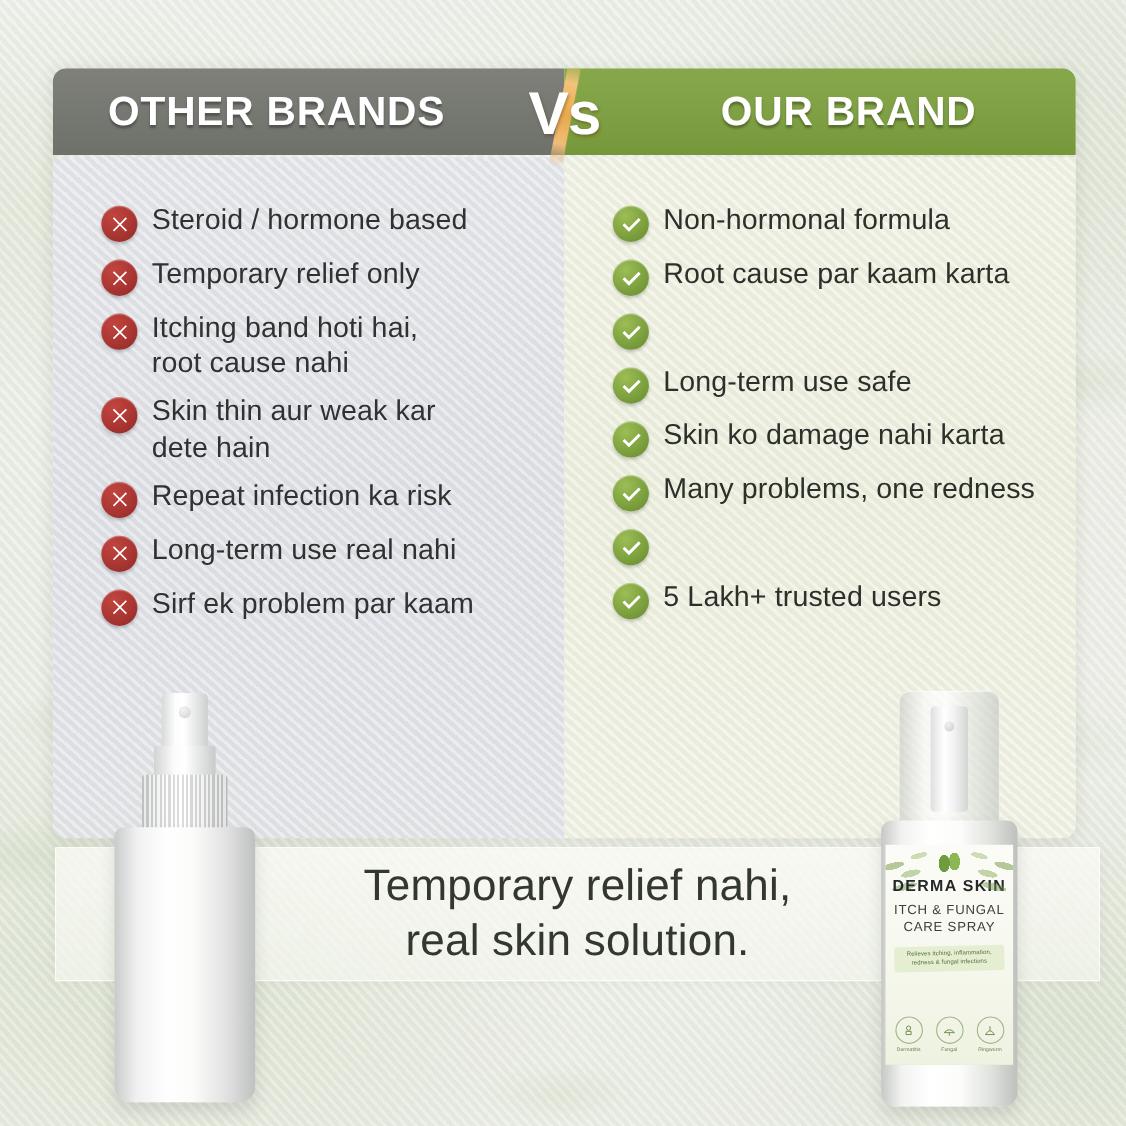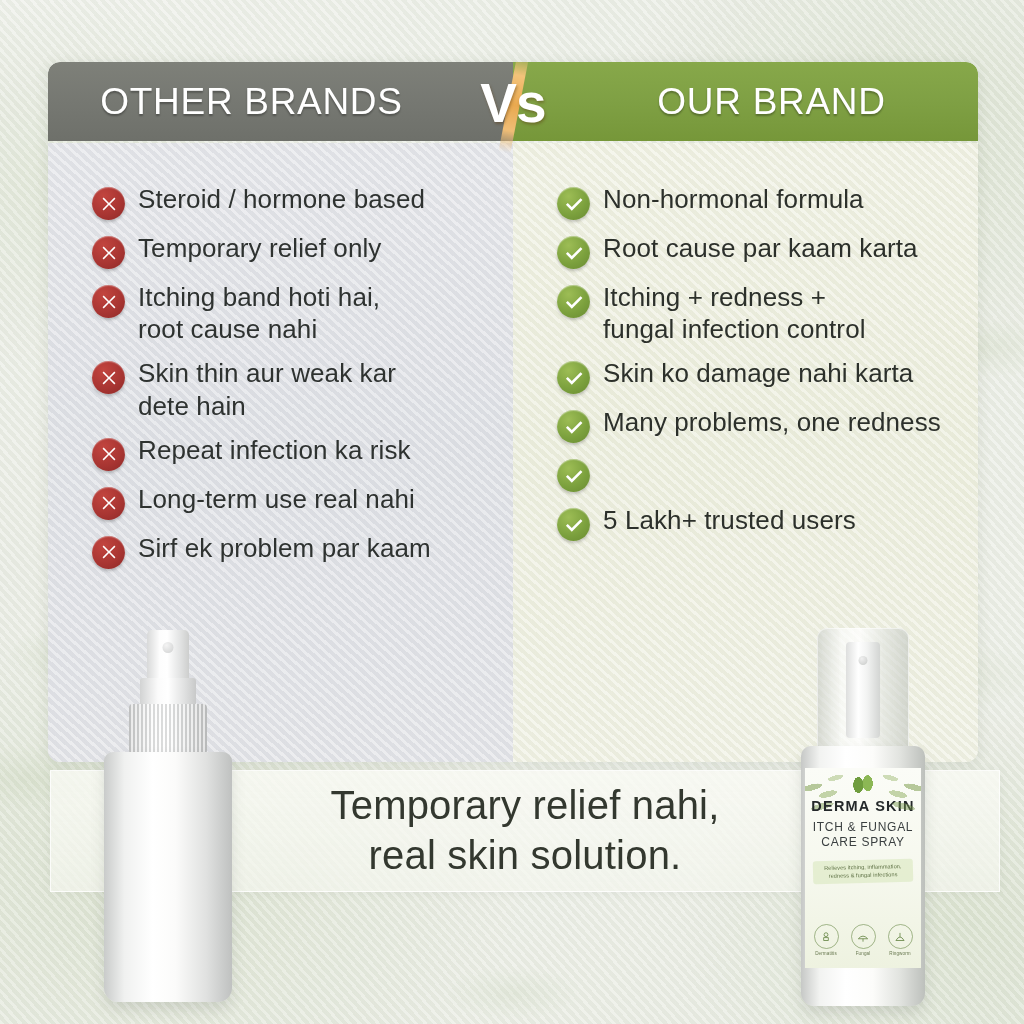--- a/index.html
+++ b/index.html
@@ -56,21 +56,21 @@
     background:
       repeating-linear-gradient(42deg, rgba(255,255,255,0.34) 0 3px, rgba(215,218,200,0.20) 3px 7px),
       linear-gradient(180deg,#f0f1e3 0%, #eceedd 48%, #f0f1e4 100%);
   }
 
   
   .hdr {
     position:absolute; top:0; left:0; right:0; height:79px;
     display:flex; align-items:center;
     color:#fff;
-    font-size:37px; font-weight:400; letter-spacing:0.7px;
+    font-size:37px; font-weight:700; letter-spacing:0.7px;
     text-shadow:0 2px 2px rgba(0,0,0,0.30);
   }
   .hdr-left {
     background:linear-gradient(180deg,#7e8079 0%, #767872 50%, #6e706a 100%);
     border-top-left-radius:12px;
     justify-content:center; padding-right:58px;
   }
   .hdr-right {
     background:linear-gradient(180deg,#87a84a 0%, #7fa044 50%, #769739 100%);
     border-top-right-radius:12px;
@@ -365,21 +365,28 @@
                 </svg>
               </span>
               <span class="feat-text">Root cause par kaam karta</span>
             </li>
             <li>
               <span class="badge badge-check">
                 <svg viewBox="0 0 24 24" aria-hidden="true">
                   <path d="M19.2 5.6 L9.6 15.2 L5.2 10.9 L3.2 12.9 L9.6 19.3 L21.2 7.7 Z" fill="#ffffff"></path>
                 </svg>
               </span>
-              <span class="feat-text">Itching + redness +<br>fungal infection control</span>
+            </li>
+            <li>
+              <span class="badge badge-check">
+                <svg viewBox="0 0 24 24" aria-hidden="true">
+                  <path d="M19.2 5.6 L9.6 15.2 L5.2 10.9 L3.2 12.9 L9.6 19.3 L21.2 7.7 Z" fill="#ffffff"></path>
+                </svg>
+              </span>
+              <span class="feat-text">Long-term use safe</span>
             </li>
             <li>
               <span class="badge badge-check">
                 <svg viewBox="0 0 24 24" aria-hidden="true">
                   <path d="M19.2 5.6 L9.6 15.2 L5.2 10.9 L3.2 12.9 L9.6 19.3 L21.2 7.7 Z" fill="#ffffff"></path>
                 </svg>
               </span>
               <span class="feat-text">Skin ko damage nahi karta</span>
             </li>
             <li>

